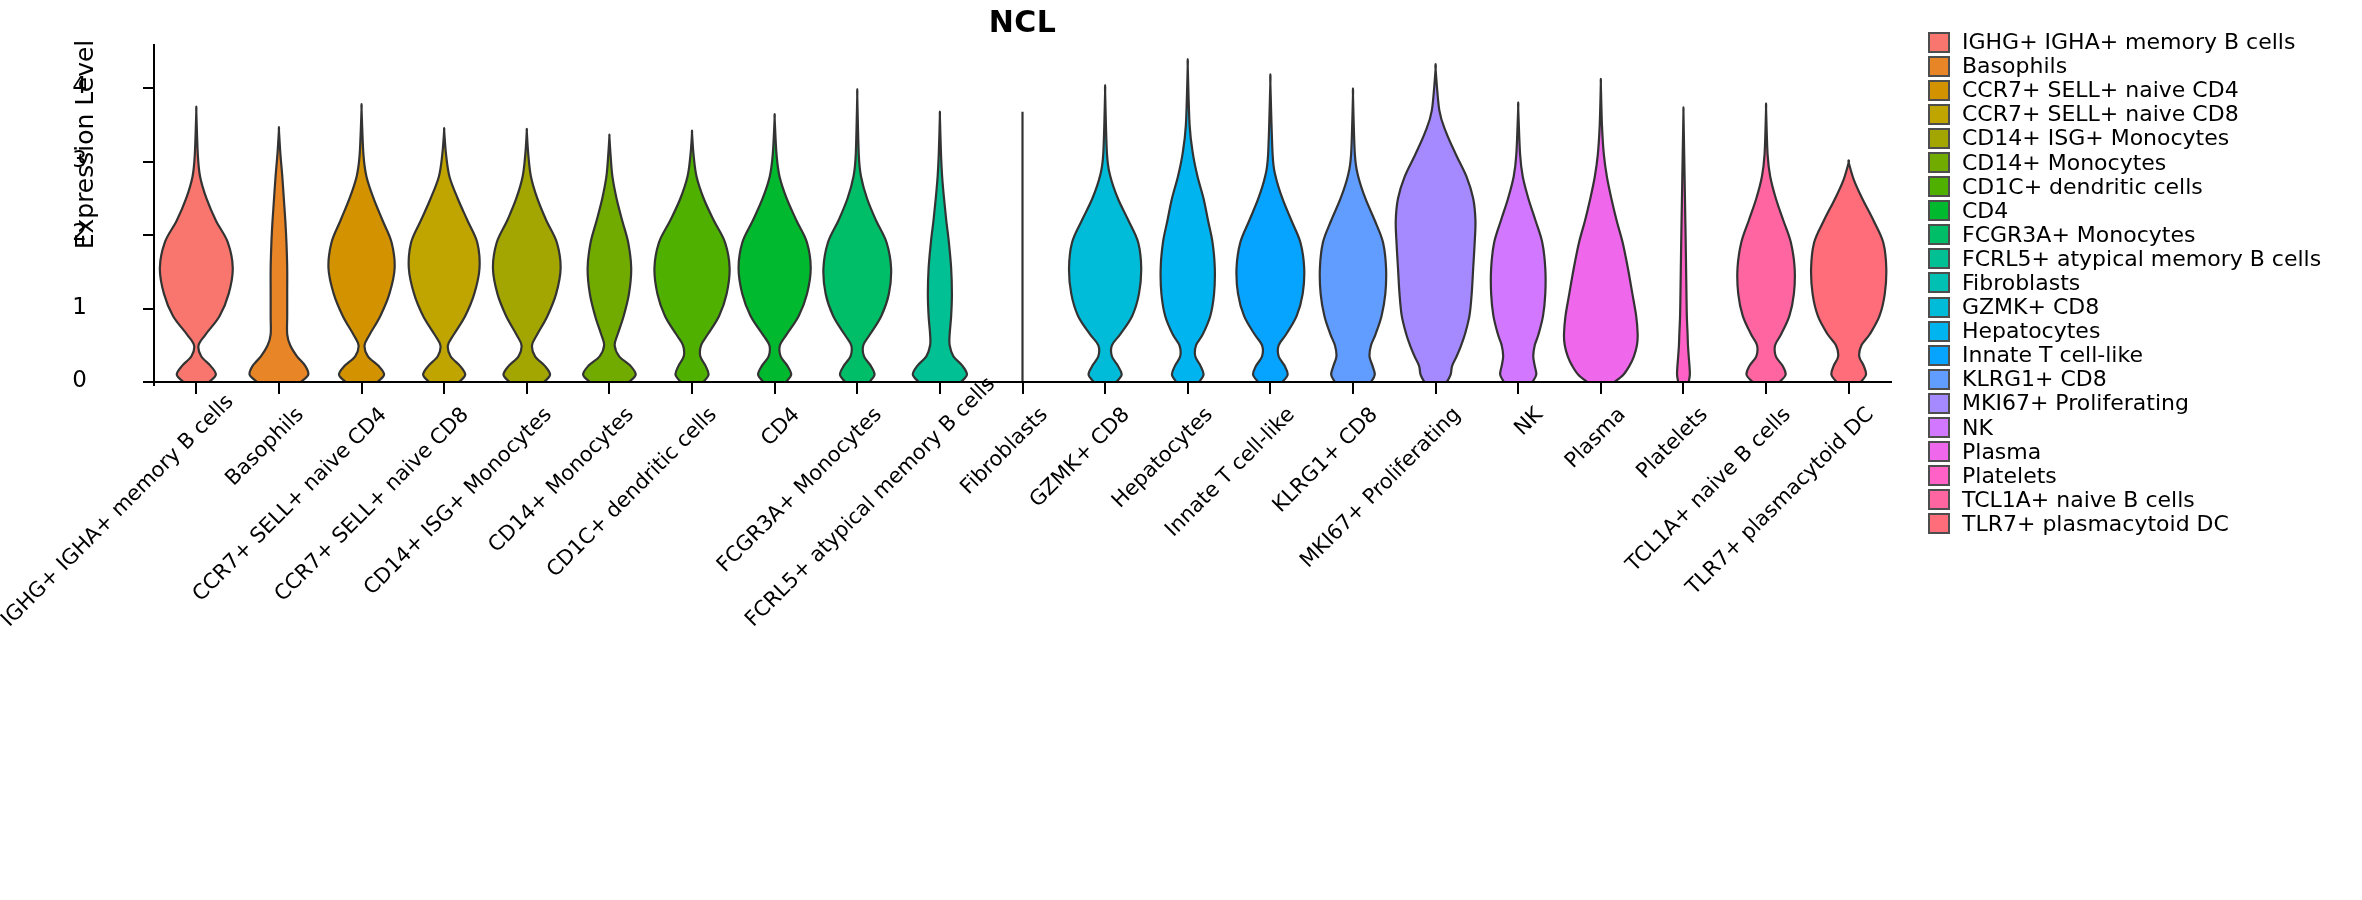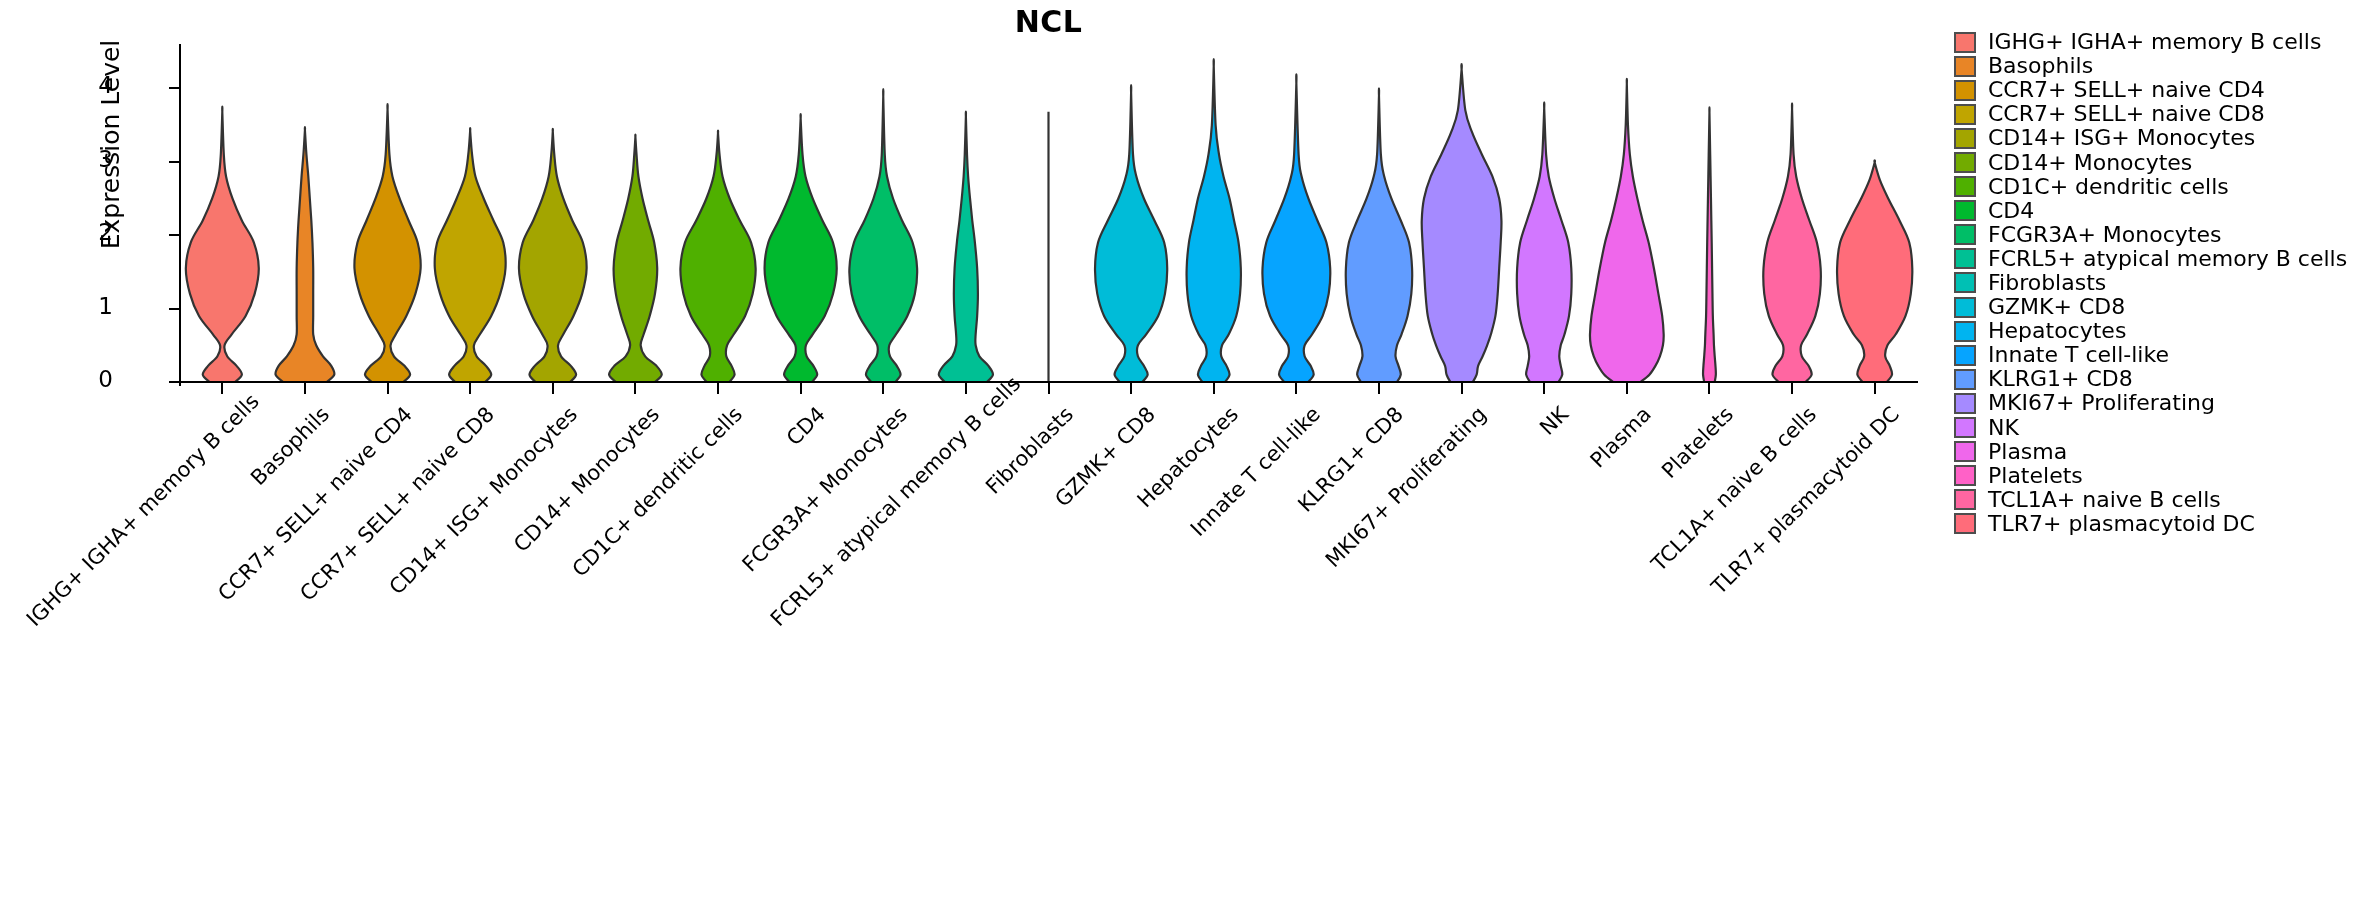--- a/index.html
+++ b/index.html
@@ -1,19 +1,19 @@
 <!DOCTYPE html>
 <html><head>
 <meta charset="utf-8">
 <style>
   html,body{margin:0;padding:0;background:#ffffff;}
   body{width:2362px;height:900px;position:relative;overflow:hidden;
        font-family:"DejaVu Sans","Liberation Sans",sans-serif;color:#000;}
 
-  #root{position:absolute;left:0;top:0;width:1882px;height:900px;margin-left:26px;}
+  #root{position:absolute;left:0;top:0;width:1882px;height:900px;}
 
   
   #chart-title{position:absolute;left:155px;top:4px;width:1735px;text-align:center;
       font-size:30px;font-weight:bold;letter-spacing:.5px;color:#000;}
 
   
   #plot-area{position:absolute;left:155px;top:48px;width:1735px;height:334px;}
   #svg-violins{position:absolute;left:0;top:0;}
 
   

